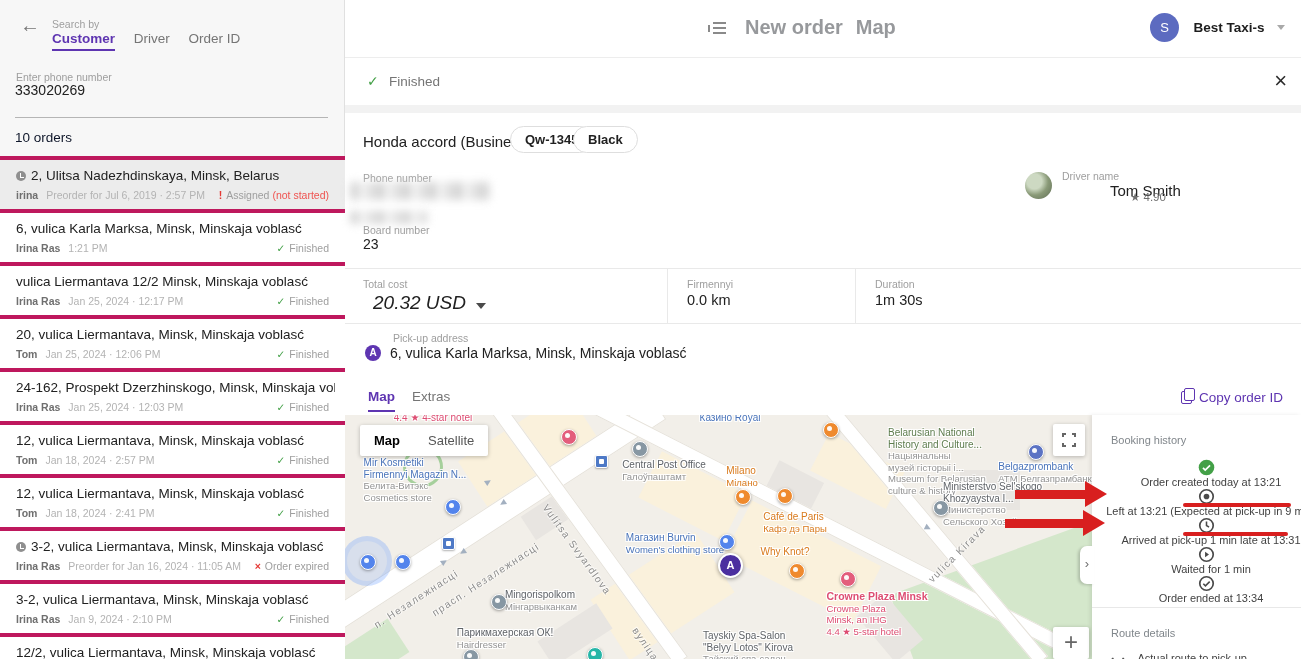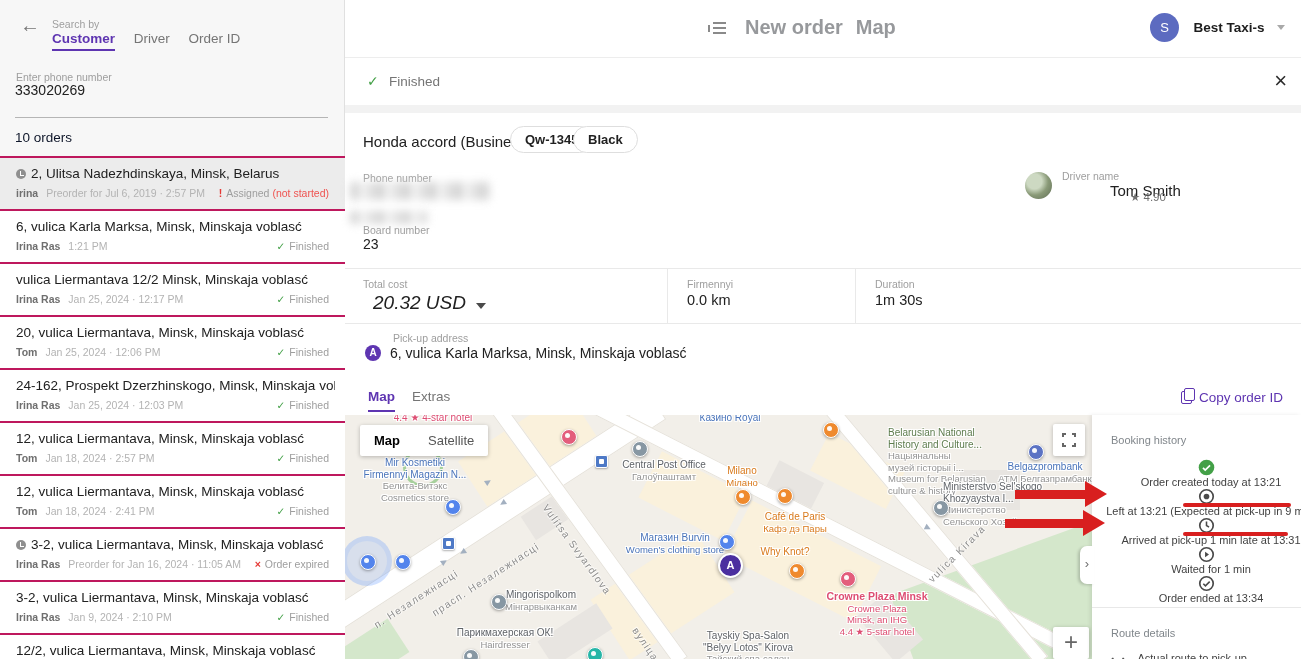--- a/index.html
+++ b/index.html
@@ -8,21 +8,21 @@
   #sidebar{position:absolute;left:0;top:0;width:345px;height:659px;background:#f7f7f7;border-right:1px solid #e0e0e0;box-sizing:border-box;}
   .back-ic{position:absolute;left:20px;top:14px;font-size:20px;color:#757575;cursor:pointer;}
   .searchby-lbl{position:absolute;left:52px;top:18px;font-size:10.5px;color:#9e9e9e;}
   .search-tabs{position:absolute;left:52px;top:31px;font-size:13.5px;color:#757575;}
   .search-tabs span{margin-right:15px;cursor:pointer;}
   .search-tabs .active{color:#5e35b1;font-weight:700;border-bottom:2px solid #5e35b1;padding-bottom:3px;}
   .phone-lbl{position:absolute;left:16px;top:71px;font-size:10.5px;color:#9e9e9e;}
   .phone-val{position:absolute;left:15px;top:82px;width:313px;font-size:14px;color:#212121;border-bottom:1px solid #b5b5b5;padding-bottom:19px;}
   .orders-count{position:absolute;left:15px;top:130px;font-size:13.5px;color:#0f172a;}
   #order-list{position:absolute;left:0;top:156px;width:345px;}
-  .order-item{position:relative;height:53px;background:#fff;border-top:2px solid #be185d;box-sizing:border-box;cursor:pointer;}
+  .order-item{position:relative;height:53px;background:#fff;border-top:4px solid #be185d;box-sizing:border-box;cursor:pointer;}
   .order-item.selected{background:#ececec;}
   .oi-title{position:absolute;left:16px;right:10px;top:8px;font-size:13.5px;color:#212121;white-space:nowrap;overflow:hidden;}
   .pre-clock{display:inline-block;width:10px;height:10px;border-radius:50%;background:#8f8f8f;margin-right:5px;position:relative;top:1px;}
   .pre-clock::after{content:"";position:absolute;left:4px;top:2px;width:3px;height:4px;border-left:1.5px solid #fff;border-bottom:1.5px solid #fff;}
   .oi-meta{position:absolute;left:16px;top:29px;font-size:10.5px;color:#b3b3b3;white-space:nowrap;}
   .oi-client{color:#6f6f6f;font-weight:700;margin-right:8px;}
   .oi-status{position:absolute;right:16px;top:29px;font-size:10.5px;color:#9e9e9e;white-space:nowrap;}
   .st-ic{font-weight:700;margin-right:4px;}
   .st-ic.green{color:#43a047;}
   .st-ic.red{color:#e53935;}
@@ -71,21 +71,21 @@
   .copy-ic::before{content:"";position:absolute;left:2.5px;top:-4px;width:9px;height:11px;border:1.5px solid #5e35b1;border-radius:2px;background:#fff;}
   
   #map{position:absolute;left:345px;top:415px;width:747px;height:244px;overflow:hidden;background:#f2efe9;}
   .road,.block,.bldg,.park{position:absolute;}
   .road{background:#fff;border:1px solid #e6e2da;}
   .block{background:#faf1dc;}
   .bldg{background:#e8e5e1;}
   .park{background:#d4e7cb;}
   .roundabout{position:absolute;left:58px;top:32px;width:34px;height:34px;border-radius:50%;border:3px solid #a6d09c;}
   .rd-arrow{position:absolute;font-size:8px;color:#a3b0c0;}
-  .ml{position:absolute;text-align:center;transform:translateX(-50%);white-space:nowrap;line-height:11.5px;font-size:10px;text-shadow:1px 1px 0 #fff,-1px 1px 0 #fff,1px -1px 0 #fff,-1px -1px 0 #fff,0 1px 0 #fff,0 -1px 0 #fff;}
+  .ml{position:absolute;transform:translateX(-50%);white-space:nowrap;line-height:11.5px;font-size:10px;text-shadow:1px 1px 0 #fff,-1px 1px 0 #fff,1px -1px 0 #fff,-1px -1px 0 #fff,0 1px 0 #fff,0 -1px 0 #fff;}
   .ml.left{transform:none;text-align:left;}
   .ml-line{display:block;}
   .ml-line.sm{font-size:9.5px;}
   .ml-line.b{font-weight:700;font-size:10.5px;}
   .c-blue{color:#4a74ba;}.c-orange{color:#d97a1c;}.c-pink{color:#dd4d72;}
   .c-dgray{color:#5f6368;}.c-lgray{color:#939393;}.c-green{color:#5f7d4f;}
   .street{position:absolute;color:#8d8d8d;font-size:10px;letter-spacing:1.5px;white-space:nowrap;transform-origin:left center;text-shadow:1px 1px 0 rgba(255,255,255,.8),-1px -1px 0 rgba(255,255,255,.8);}
   .pin{position:absolute;width:14px;height:14px;border:1.5px solid #fff;border-radius:50%;box-shadow:0 1px 3px rgba(0,0,0,.35);cursor:pointer;}
   .pin::before{content:"";position:absolute;left:3px;top:3px;width:5px;height:5px;border-radius:50%;background:rgba(255,255,255,.95);}
   .pin::after{content:"";position:absolute;left:3.5px;bottom:-4px;width:7px;height:7px;background:inherit;transform:rotate(45deg);z-index:-1;}

